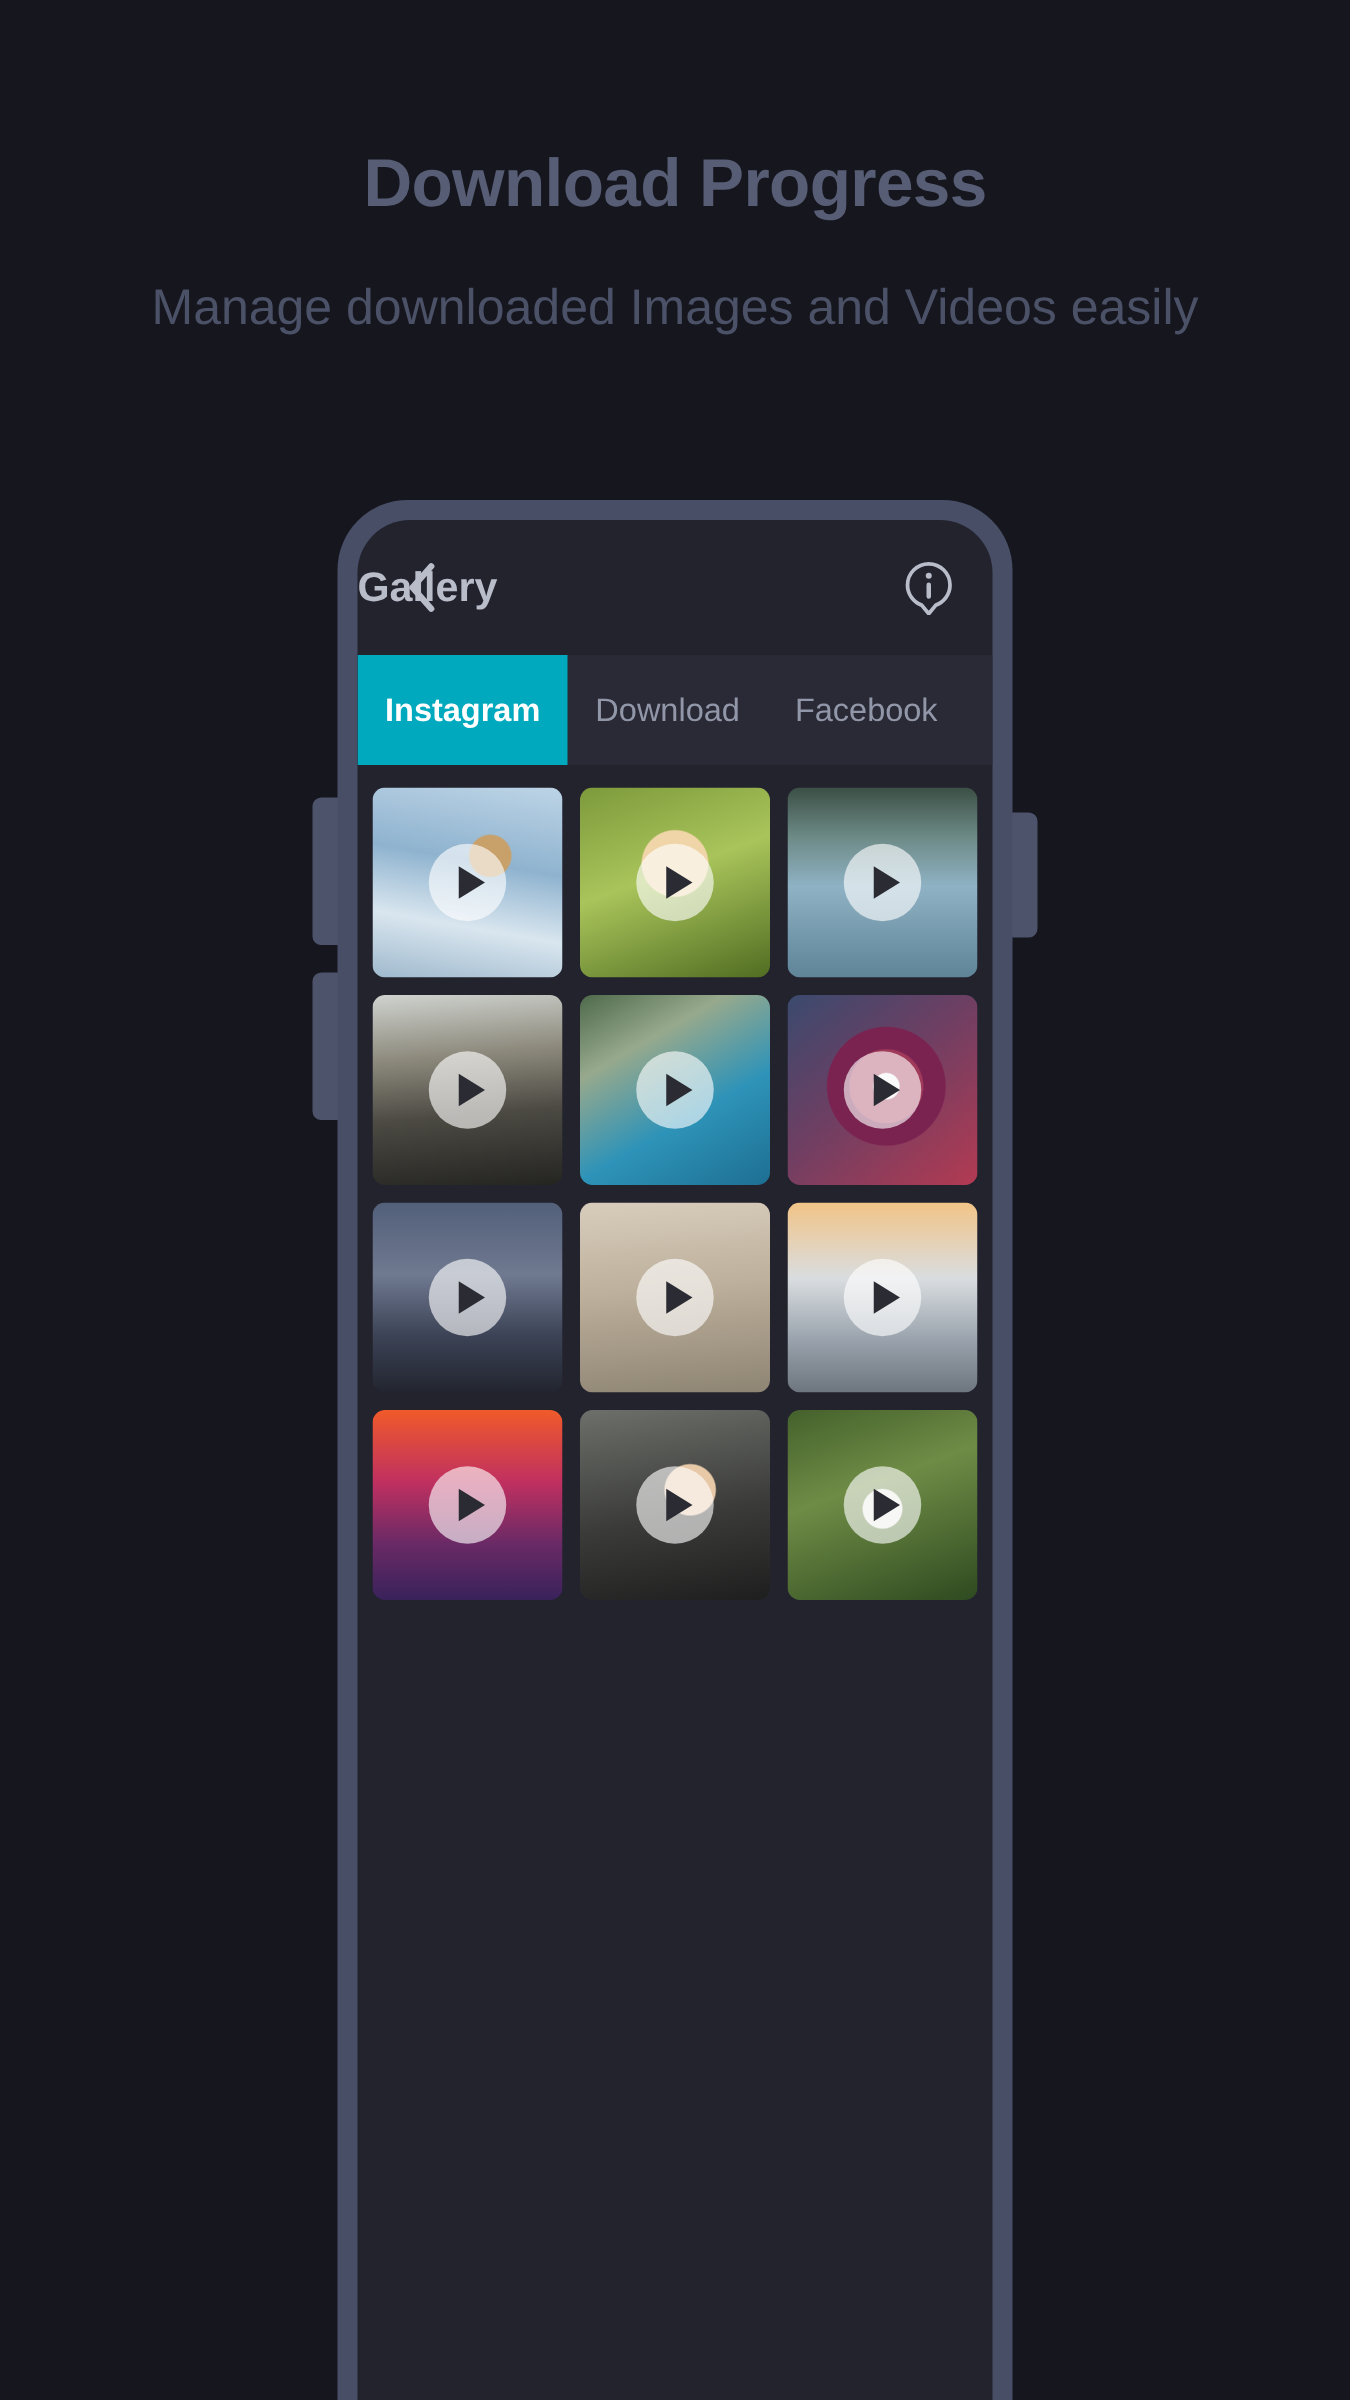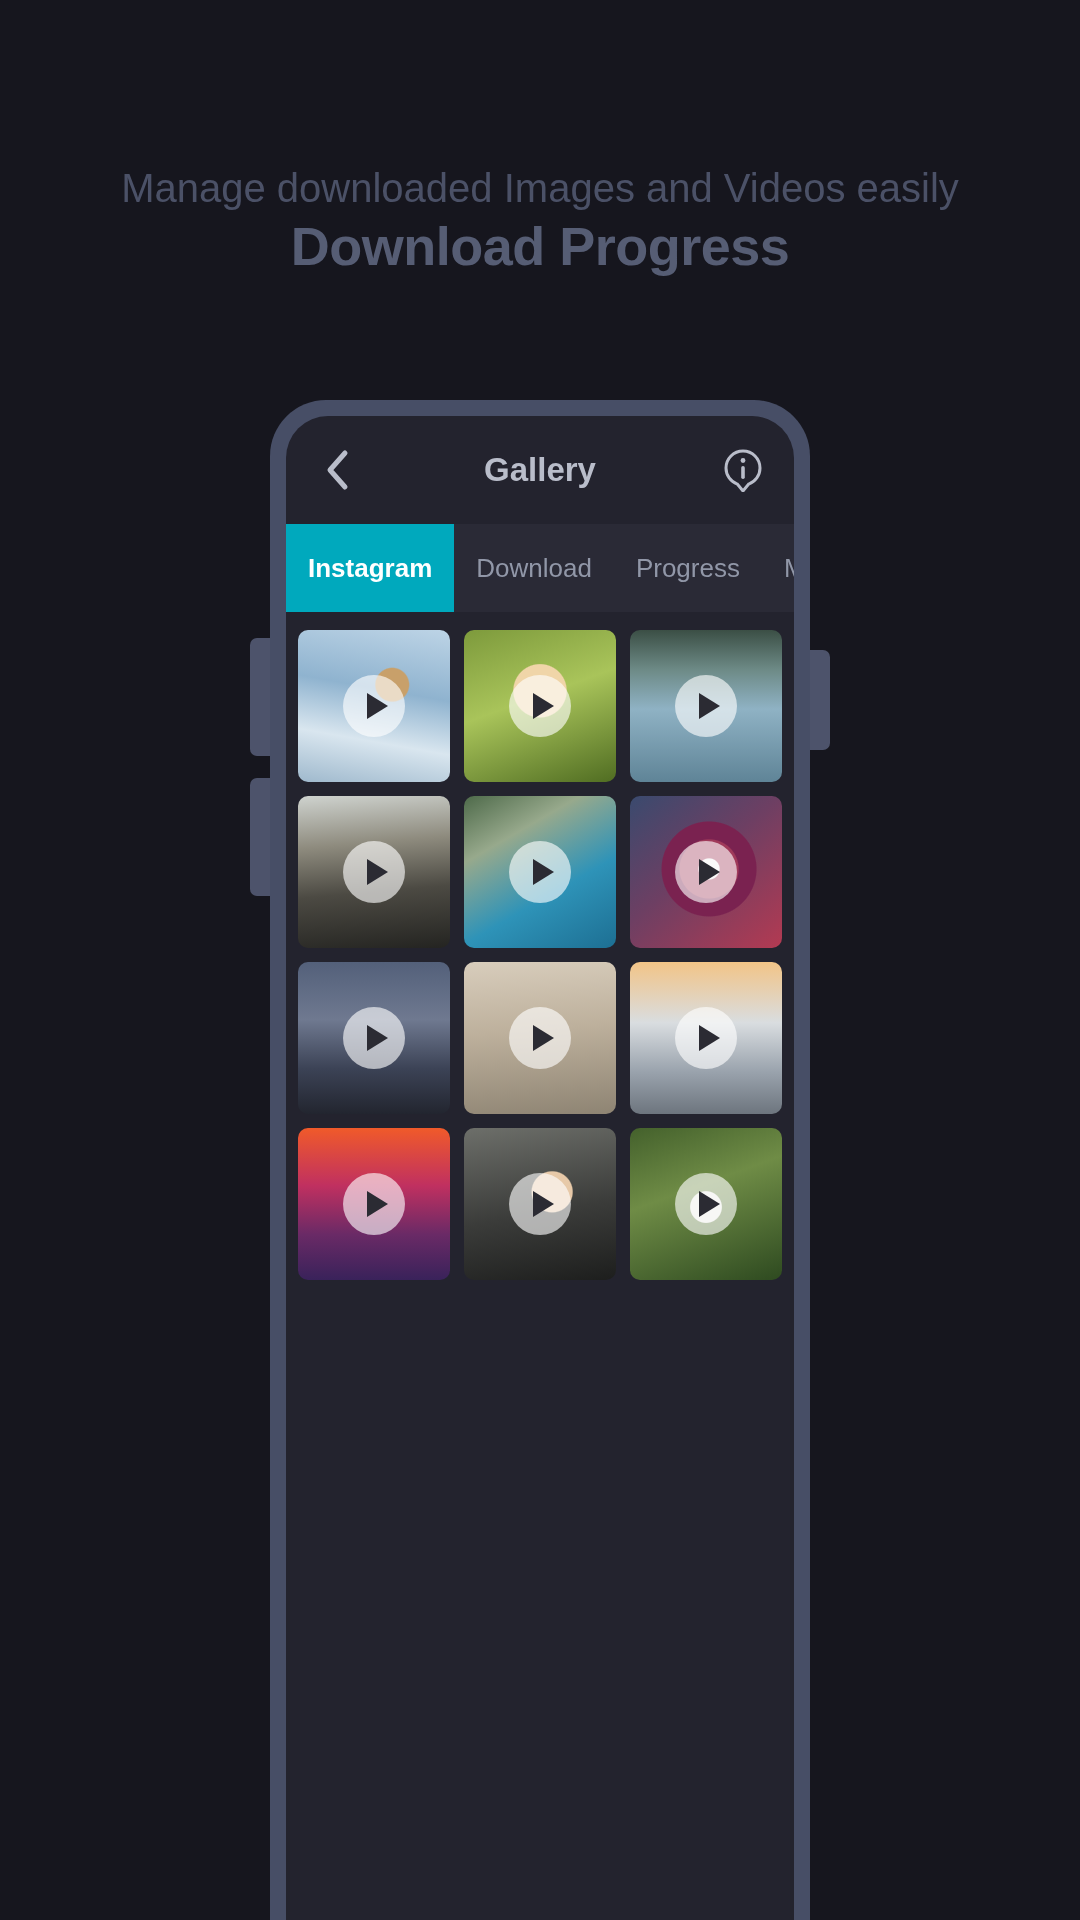--- a/index.html
+++ b/index.html
@@ -41,21 +41,21 @@
     overflow:hidden; position:relative;
   }
 
   
   #app-bar {
     height:108px; display:flex; align-items:center;
     padding:0 28px; position:relative;
   }
   #back-btn { width:46px; height:46px; display:flex; align-items:center; justify-content:center; cursor:pointer; }
   #app-title {
-    position:absolute; left:0; right:0; text-align:center;
+    position:absolute; left:0; right:0; 
     font-size:33px; font-weight:700; color:#b9bdca; pointer-events:none;
   }
   #info-btn { margin-left:auto; width:46px; height:46px; display:flex; align-items:center; justify-content:center; cursor:pointer; z-index:2; }
 
   
   #tab-bar { display:flex; height:88px; background:#2a2a36; }
   .tab {
     flex:0 0 auto; display:flex; align-items:center; justify-content:center;
     padding:0 22px; font-size:26px; color:#9197a8; cursor:pointer;
     white-space:nowrap;
@@ -115,22 +115,22 @@
       radial-gradient(circle at 58% 42%, #e7c9a8 0 16%, transparent 17%),
       linear-gradient(170deg,#6d6f6a 0%,#3b3c3a 55%,#1d1e1d 100%); }
   .a12 { background:
       radial-gradient(circle at 50% 52%, #e9e9e4 0 14%, transparent 15%),
       linear-gradient(160deg,#44612c 0%,#6f8c46 40%,#2e4a20 100%); }
 </style>
 </head>
 <body>
 
 <div id="promo">
+  <div id="promo-title">Download Progress</div>
   <div id="promo-sub">Manage downloaded Images and Videos easily</div>
-  <div id="promo-title">Download Progress</div>
 </div>
 
 <div id="phone-wrap">
 
   <div class="side-btn" id="btn-vol-up"></div>
   <div class="side-btn" id="btn-vol-down"></div>
   <div class="side-btn" id="btn-power"></div>
 
   <div id="phone-frame">
     <div id="phone-screen">
@@ -148,21 +148,21 @@
             <path d="M20 3c9.4 0 17 7.6 17 17 0 7.4-4.7 13.7-11.3 16.1L20 43l-5.7-6.9C7.7 33.7 3 27.4 3 20 3 10.6 10.6 3 20 3z" fill="none" stroke="#b9bdca" stroke-width="3"></path>
             <circle cx="20" cy="12.5" r="2.4" fill="#b9bdca"></circle>
             <rect x="18.2" y="18" width="3.6" height="13" rx="1.8" fill="#b9bdca"></rect>
           </svg>
         </div>
       </div>
 
       <div id="tab-bar">
         <div class="tab active">Instagram</div>
         <div class="tab">Download</div>
-        <div class="tab">Progress</div>
+        <div class="tab">Facebook</div>
         <div class="tab">Mitron</div>
       </div>
 
       <div id="grid">
           <div class="thumb">
             <div class="art a1"></div>
             <div class="play"></div>
           </div>
           <div class="thumb">
             <div class="art a2"></div>

